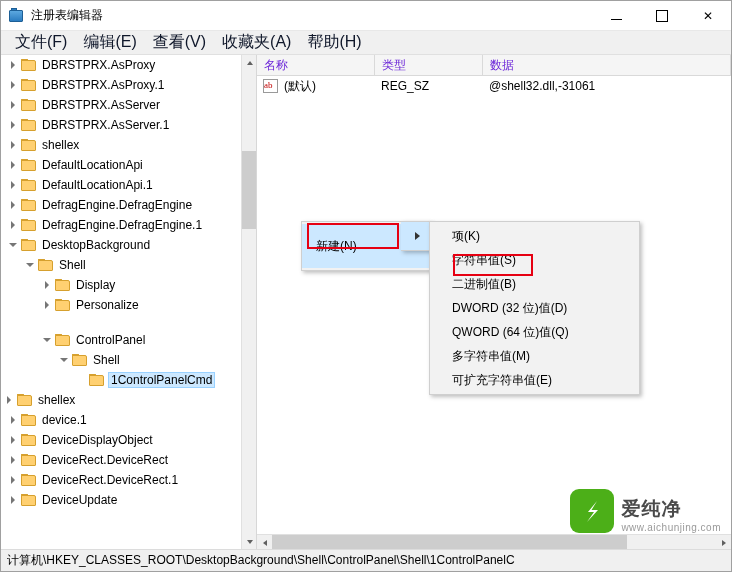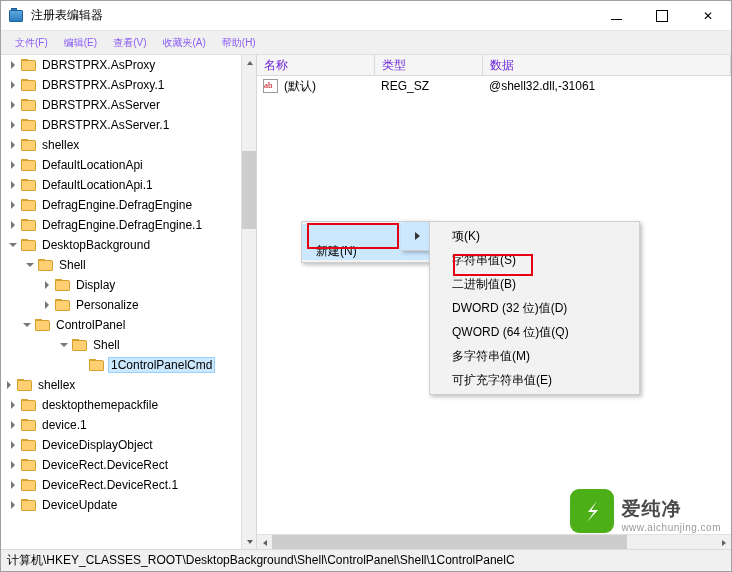--- a/index.html
+++ b/index.html
@@ -46,21 +46,21 @@
   }
   .tb-min::after{ content:""; display:block; width:11px; height:1px; background:#000; margin-top:8px;}
   .tb-max::after{ content:""; display:block; width:10px; height:10px; border:1px solid #000;}
   .tb-close { font-size:15px; font-family:"DejaVu Sans", sans-serif; line-height:1; }
 
   
   .menubar {
     height:24px; display:flex; align-items:center; padding-left:6px;
     background:#f0f0f0; flex:0 0 24px; border-bottom:1px solid #e0e0e0;
   }
-  .menubar span { padding:3px 8px; font-size:10px; color:#8b5cf6; }
+  .menubar span { padding:3px 8px; font-size:16px; color:#0f172a; }
 
   
   .body-area { flex:1 1 auto; display:flex; background:#fff; position:relative; }
 
   
   .tree-pane {
     width:256px; flex:0 0 256px; background:#fff; border-right:1px solid #d7d7d7;
     position:relative; overflow:hidden;
   }
   .tree-scroll { position:absolute; left:0; top:0; right:15px; bottom:0; overflow:hidden; }
@@ -155,21 +155,21 @@
   }
   .ctx-item {
     height:24px; display:flex; align-items:center; padding:0 10px 0 22px;
     font-size:12px; white-space:nowrap; position:relative;
   }
   .ctx-sub-arrow {
     position:absolute; right:8px; top:50%; margin-top:-4px;
     width:0;height:0;border-left:5px solid #333;border-top:4px solid transparent;border-bottom:4px solid transparent;
   }
   .menu1 { left:300px; top:166px; width:130px; }
-  .menu1 .ctx-item { height:36px; padding-left:14px;align-items:flex-end; }
+  .menu1 .ctx-item { height:44px; padding-left:14px; }
   .menu1 .sel {
     background:#cce8ff; color:#000;
   }
   .menu2 { left:428px; top:166px; width:211px; }
   .red-box {
     position:absolute; border:2px solid #e60012; pointer-events:none; z-index:40;
   }
   .rb1 { left:306px; top:168px; width:92px; height:26px; }
   .rb2 { left:452px; top:199px; width:80px; height:22px; }
 
@@ -339,21 +339,21 @@
           <div class="tree-row" style="padding-left: 38px;">
             <span class="twisty">
               <span class="tw tw-right"></span>
             </span>
             <span class="folder">
               <span class="f-tab"></span>
               <span class="f-back"></span>
             </span>
             <span class="tree-label">Personalize</span>
           </div>
-          <div class="tree-row" style="padding-left: 18px;">
+          <div class="tree-row" style="padding-left: 38px; margin-top: 15px;">
             <span class="twisty">
               <span class="tw tw-down"></span>
             </span>
             <span class="folder">
               <span class="f-tab"></span>
               <span class="f-back"></span>
             </span>
             <span class="tree-label">ControlPanel</span>
           </div>
           <div class="tree-row" style="padding-left: 55px;">
@@ -376,30 +376,20 @@
           </div>
           <div class="tree-row" style="">
             <span class="twisty">
               <span class="tw tw-right"></span>
             </span>
             <span class="folder">
               <span class="f-tab"></span>
               <span class="f-back"></span>
             </span>
             <span class="tree-label">shellex</span>
-          </div>
-          <div class="tree-row" style="padding-left: 4px;">
-            <span class="twisty">
-              <span class="tw tw-right"></span>
-            </span>
-            <span class="folder">
-              <span class="f-tab"></span>
-              <span class="f-back"></span>
-            </span>
-            <span class="tree-label">desktopthemepackfile</span>
           </div>
           <div class="tree-row" style="padding-left: 4px;">
             <span class="twisty">
               <span class="tw tw-right"></span>
             </span>
             <span class="folder">
               <span class="f-tab"></span>
               <span class="f-back"></span>
             </span>
             <span class="tree-label">device.1</span>

